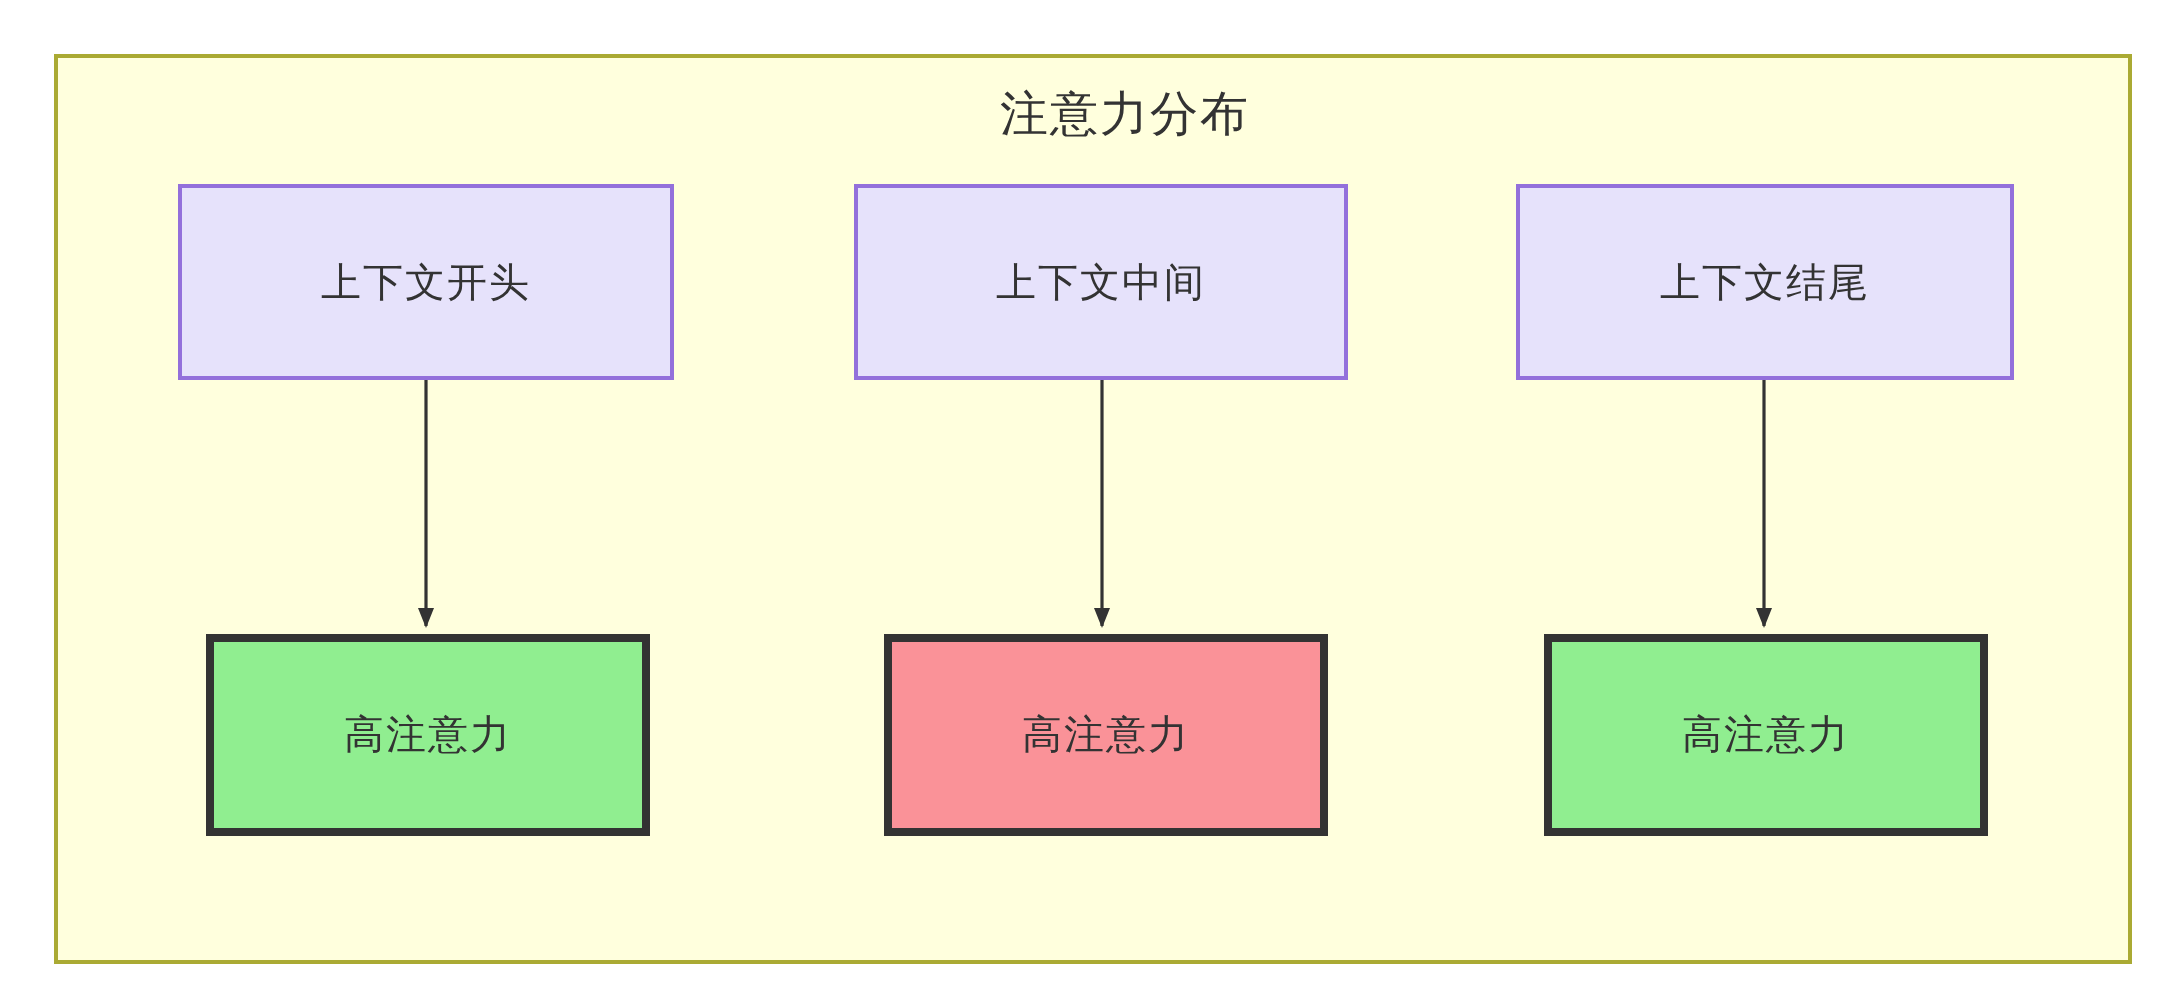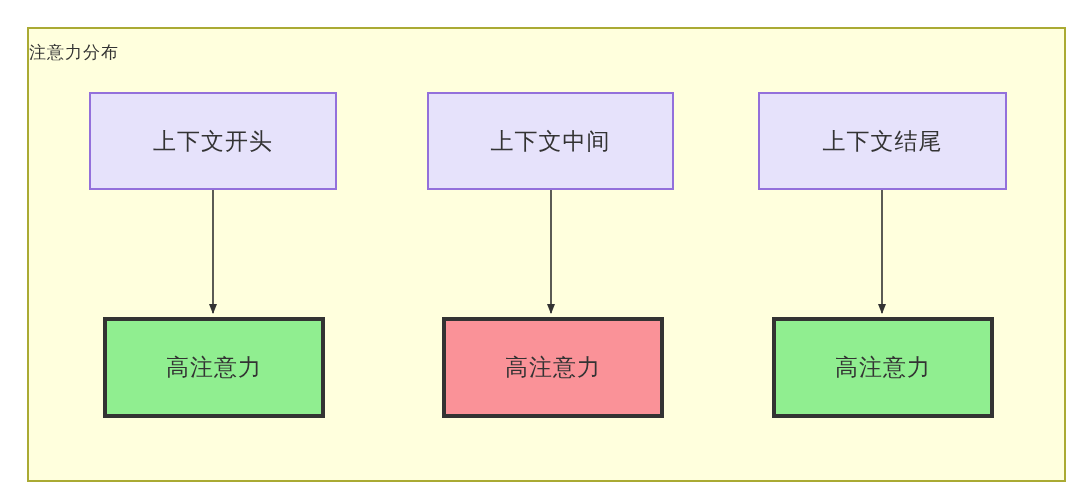--- a/index.html
+++ b/index.html
@@ -31,35 +31,36 @@
     background: #ffffdd;
     border: 2px solid #aaaa33;
     box-sizing: content-box;
   }
 
   .group-title {
     position: absolute;
     left: 0;
     top: 12px;
     width: 100%;
-    text-align: left;
-    font-size: 17px;
+    text-align: center;
+    font-size: 24px;
     color: #333333;
     letter-spacing: 1px;
     white-space: nowrap;
+    padding-left: 16px;
   }
 
   
   .node {
     position: absolute;
     box-sizing: border-box;
     display: flex;
     align-items: center;
     justify-content: center;
-    font-size: 23px;
+    font-size: 20px;
     color: #333333;
     letter-spacing: 1px;
     white-space: nowrap;
   }
 
   .node.ctx {
     background: #e6e2fb;
     border: 2px solid #9370db;
   }
 

